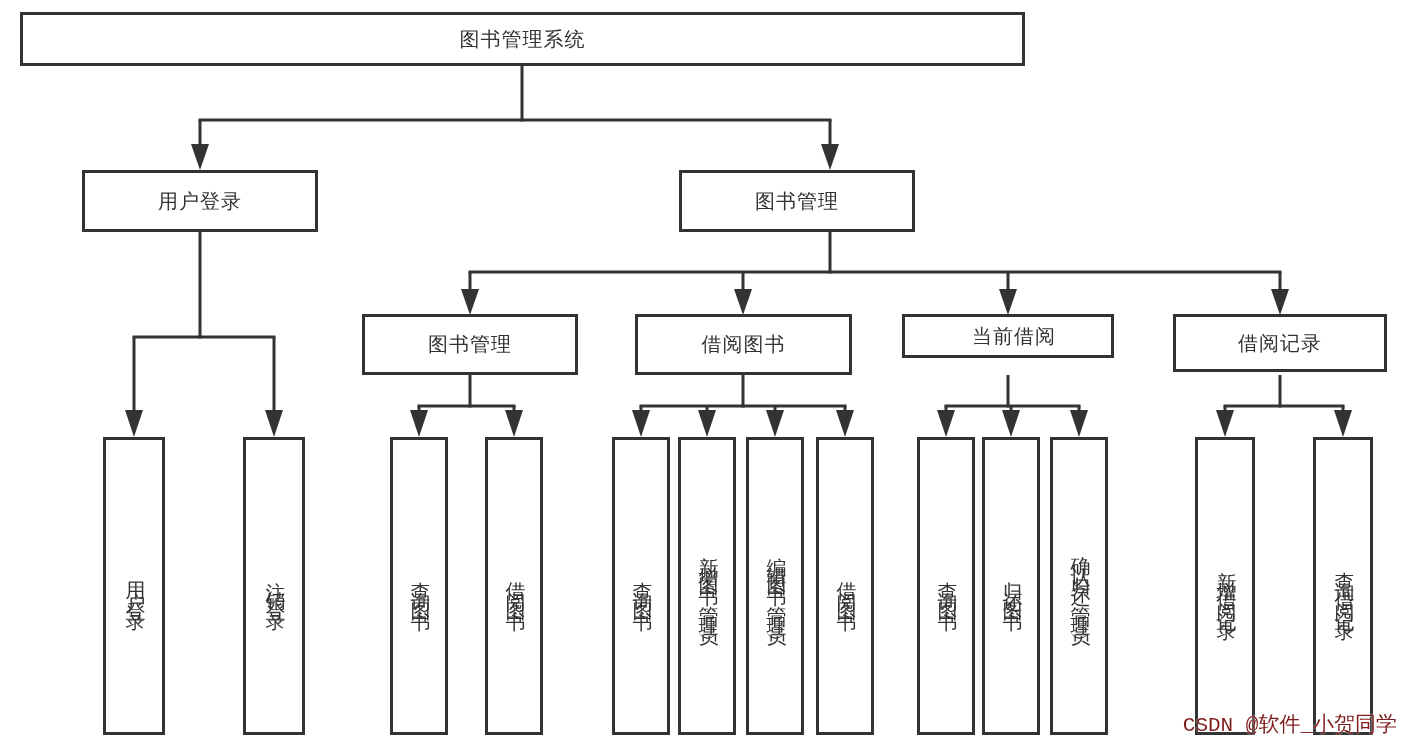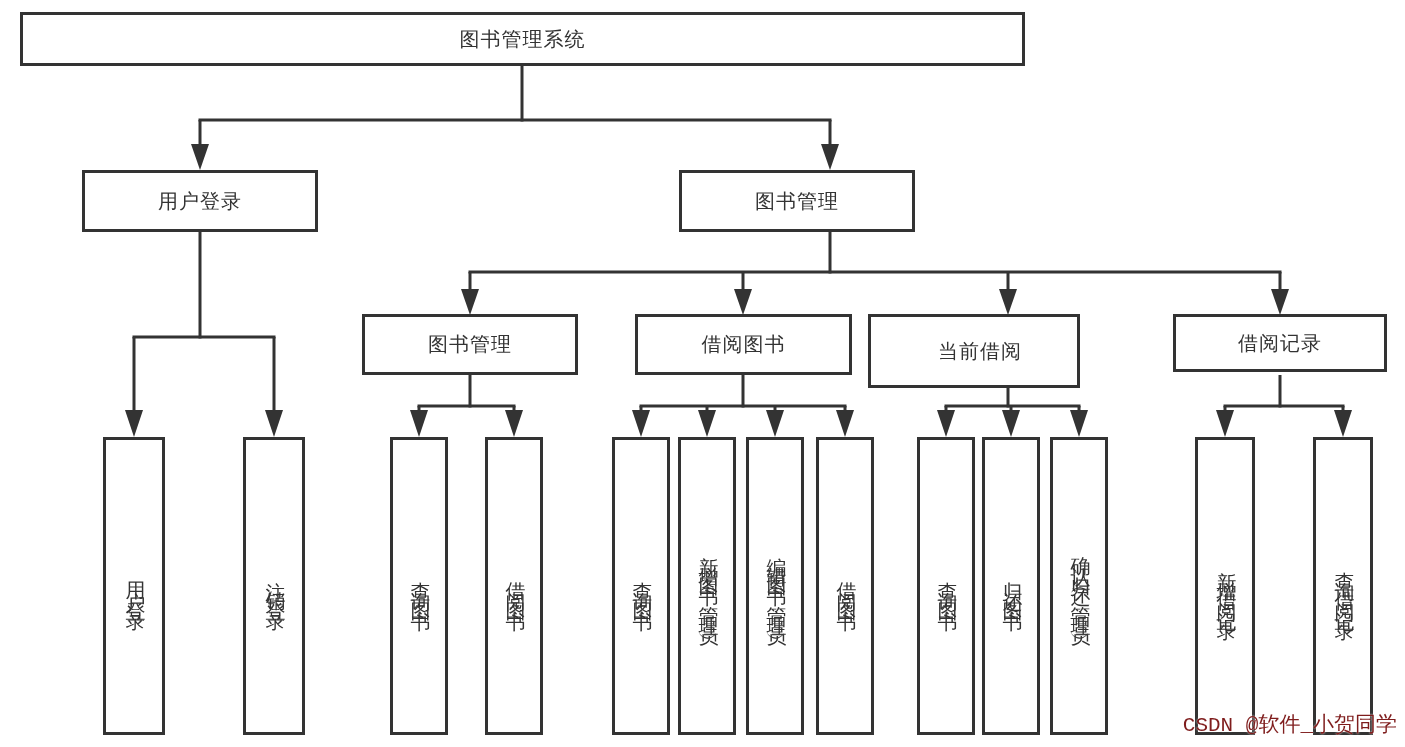--- a/index.html
+++ b/index.html
@@ -124,21 +124,21 @@
   <div class="box h" style="left:679px; top:170px; width:236px; height:62px;">
     <span>图书管理</span>
   </div>
 
   <div class="box h" style="left:362px; top:314px; width:216px; height:61px;">
     <span>图书管理</span>
   </div>
   <div class="box h" style="left:635px; top:314px; width:217px; height:61px;">
     <span>借阅图书</span>
   </div>
-  <div class="box h" style="left:868px; top:314px; width:212px; height:74px;padding-left:12px;">
+  <div class="box h" style="left:902px; top:314px; width:212px; height:44px;padding-left:12px;">
     <span>当前借阅</span>
   </div>
   <div class="box h" style="left:1173px; top:314px; width:214px; height:58px;">
     <span>借阅记录</span>
   </div>
 
   <div class="box v" style="left:103px; top:437px; width:62px; height:298px;">
     <span>用户登录</span>
   </div>
   <div class="box v" style="left:243px; top:437px; width:62px; height:298px;">

